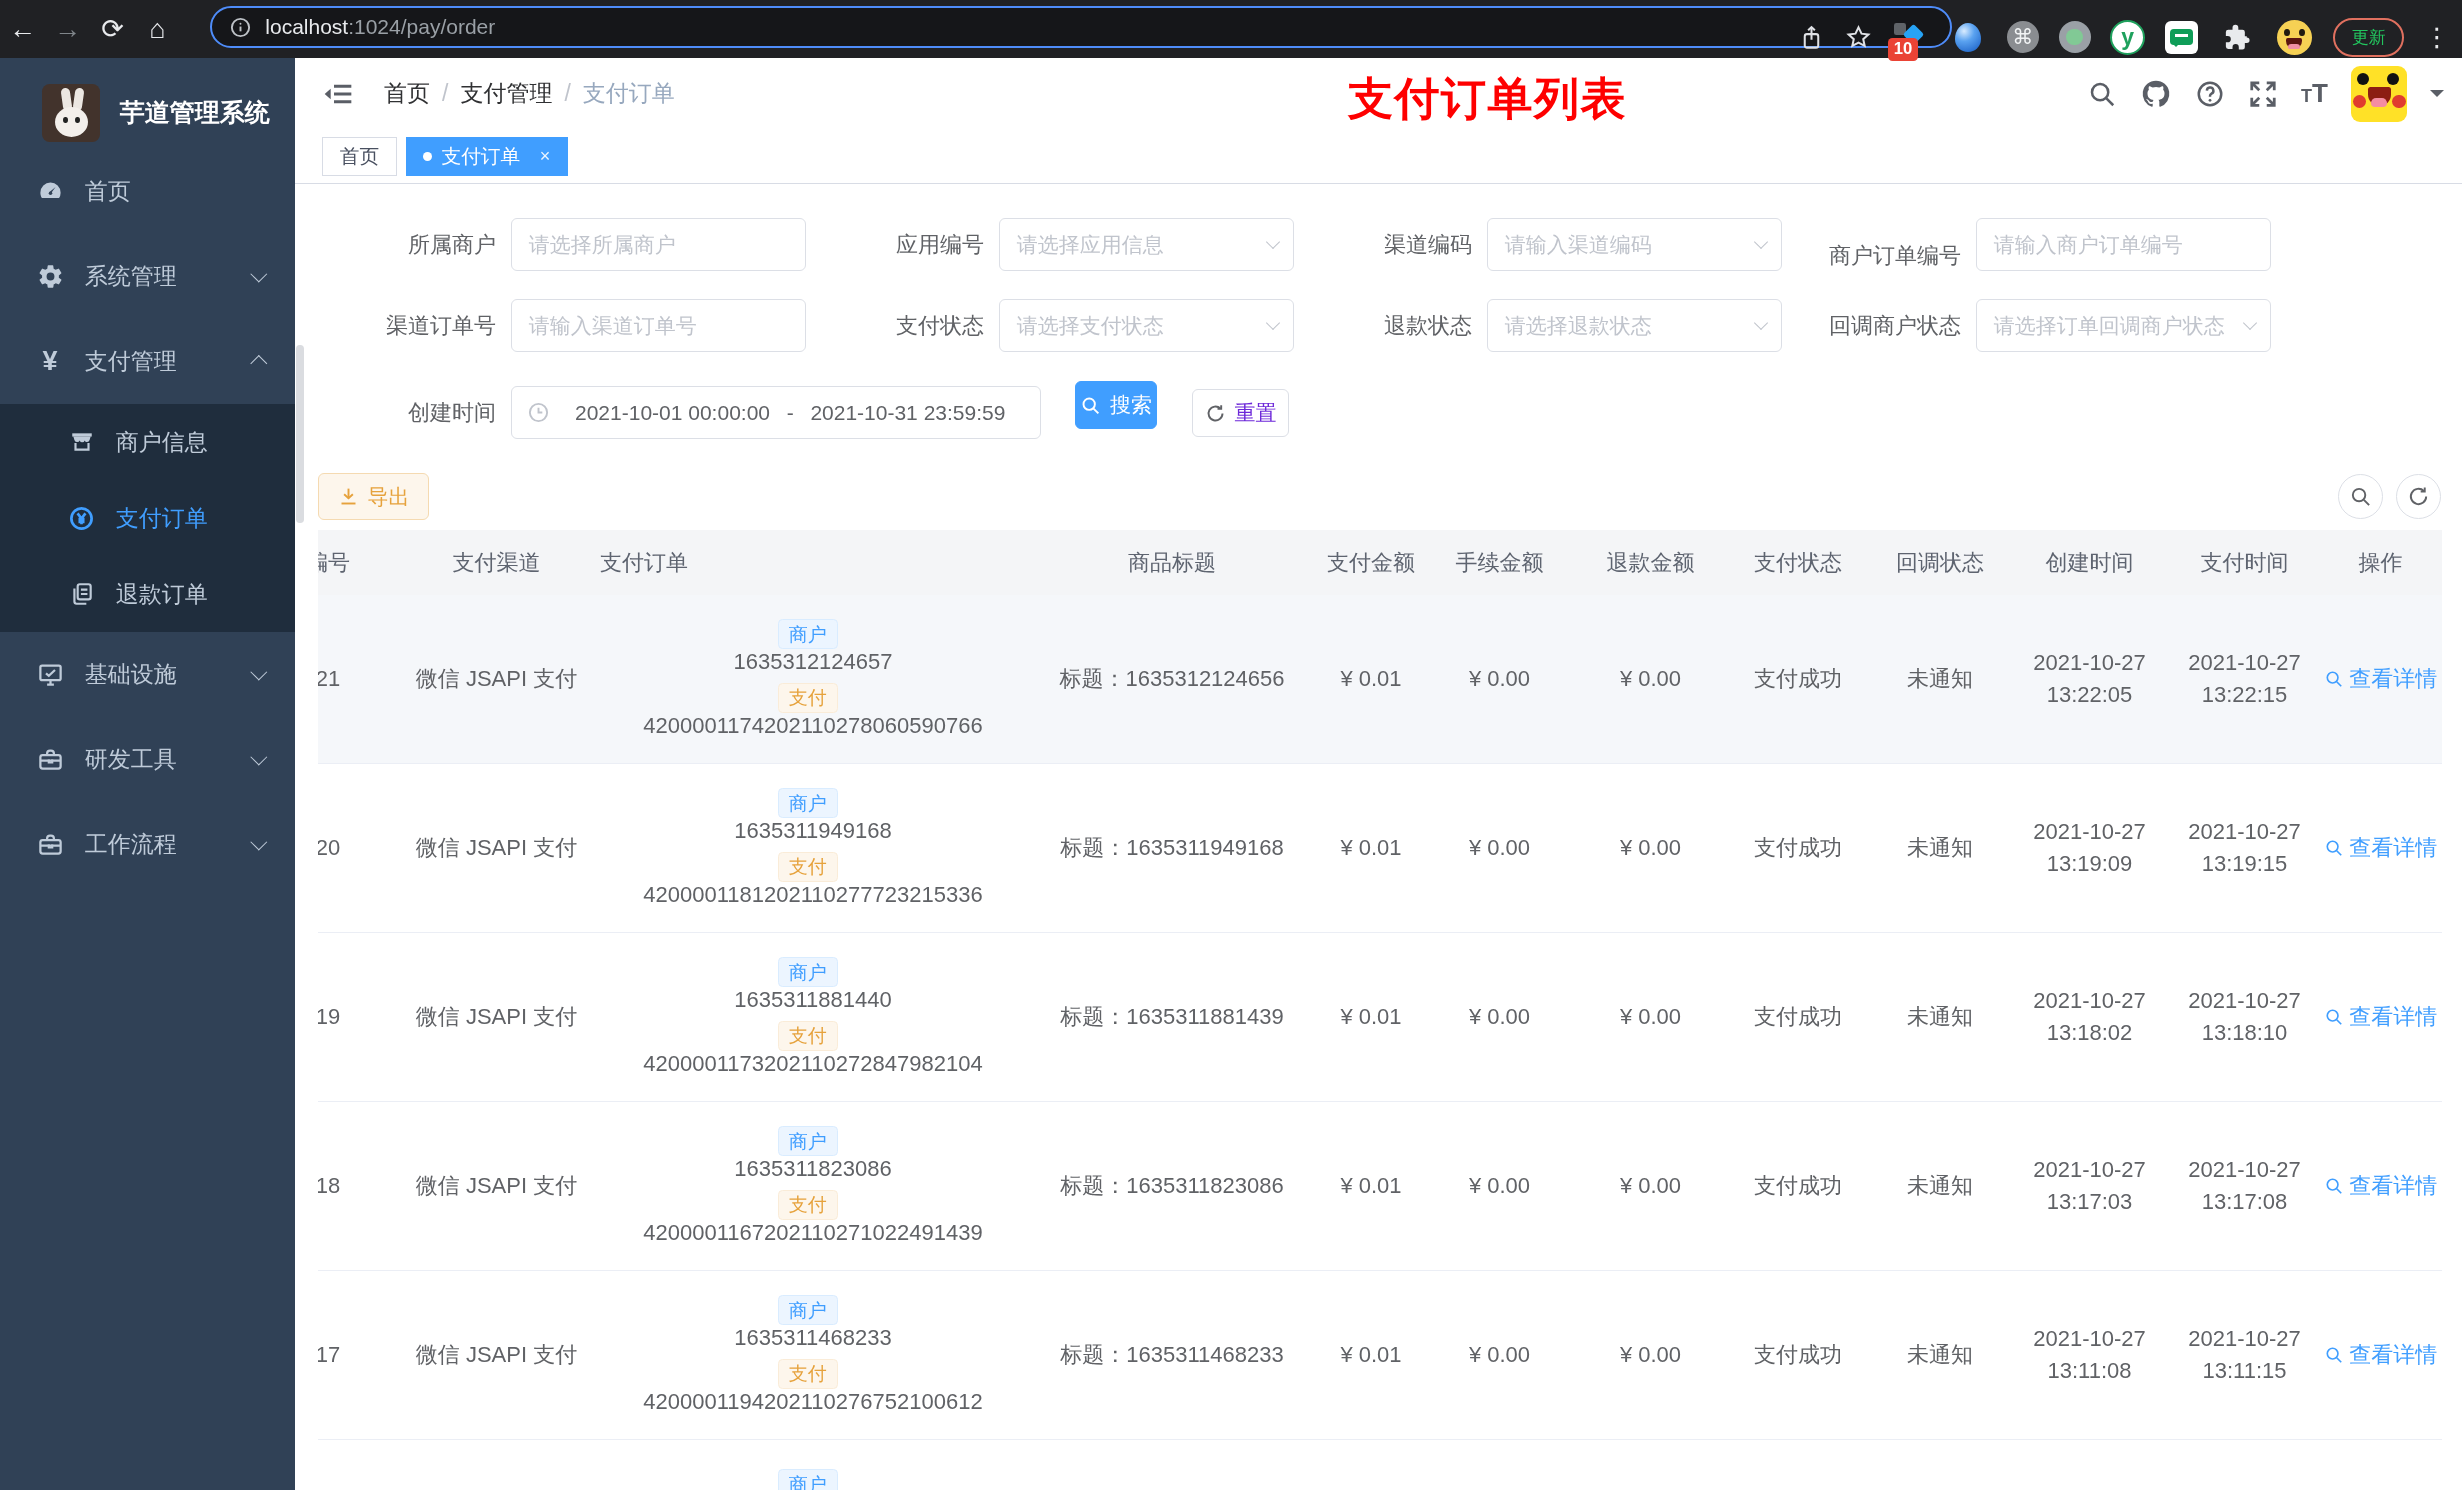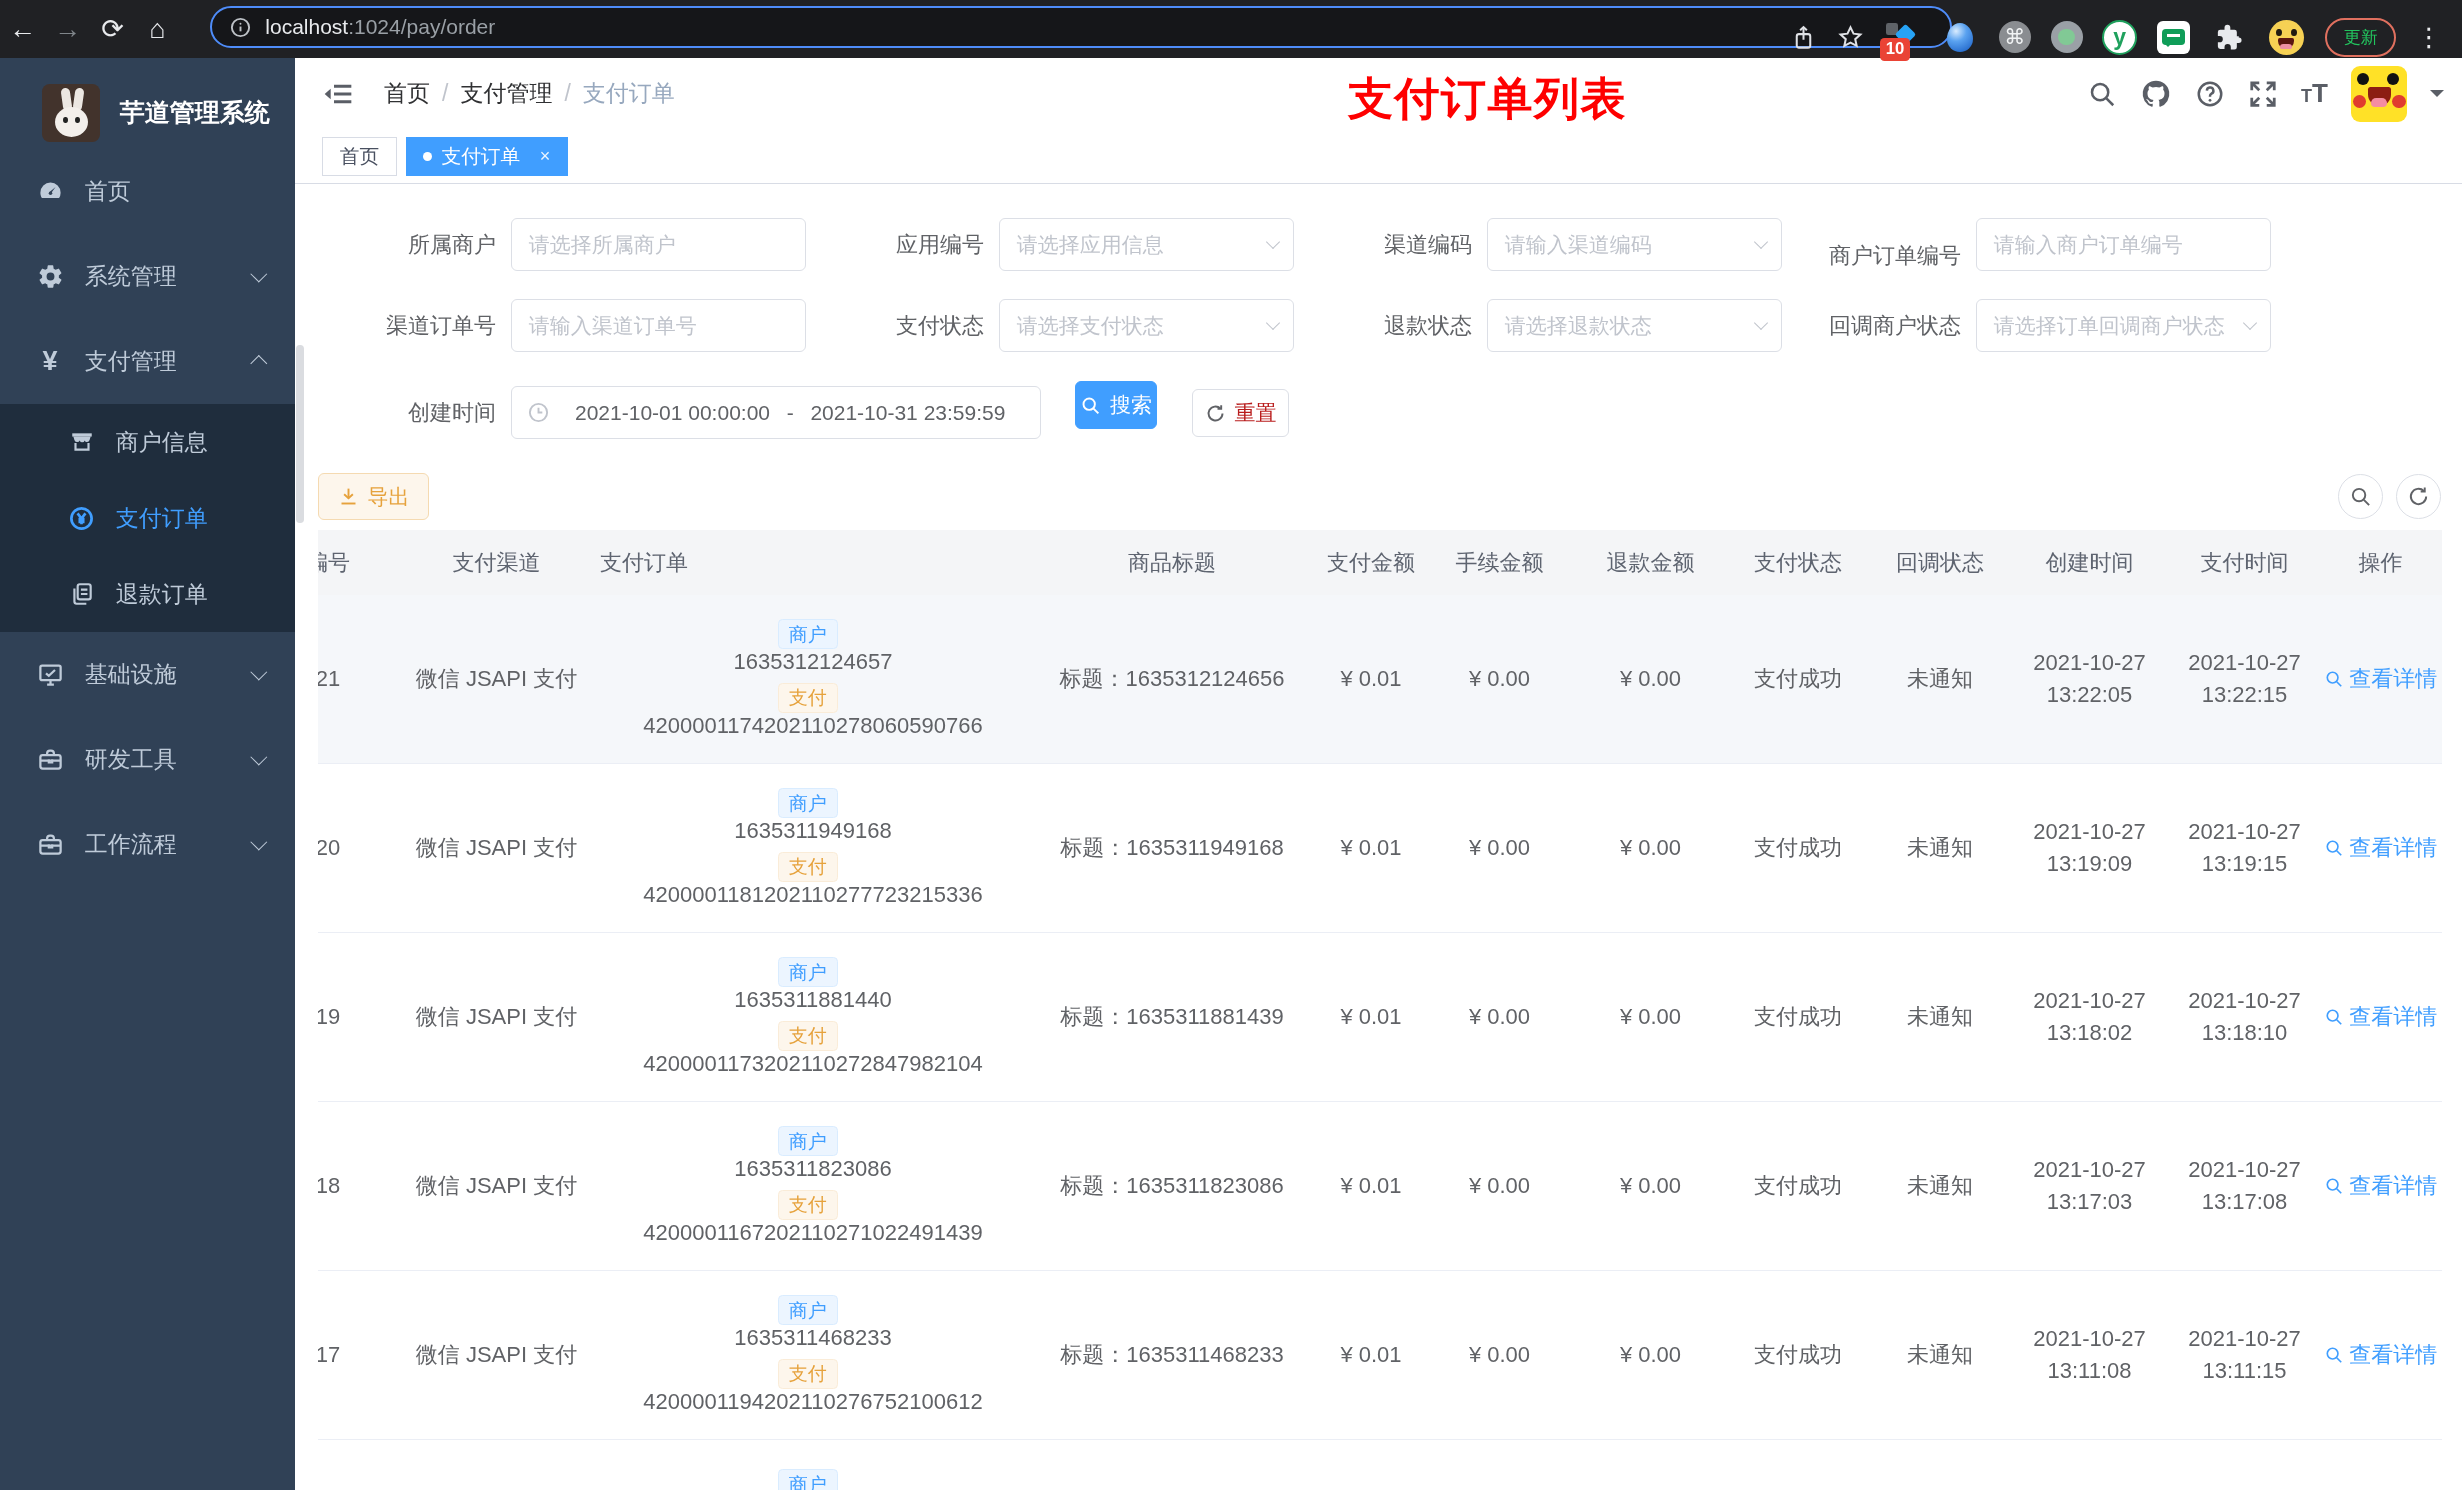--- a/index.html
+++ b/index.html
@@ -7,21 +7,21 @@
     font-family:"Liberation Sans","DejaVu Sans",sans-serif;-webkit-font-smoothing:antialiased;}
   
   .chrome{position:absolute;left:0;top:0;width:100%;height:58px;background:#202124;display:flex;align-items:center;z-index:50;}
   .nav-ico{width:45px;text-align:center;font-size:27px;color:#e8eaed;flex:0 0 auto;cursor:pointer;}
   .nav-ico.dim{color:#80868b;}
   .addr{position:absolute;left:210px;top:6px;width:1742px;height:42px;background:#151619;border:2.3px solid #4e8cf9;
     border-radius:23px;display:flex;align-items:center;color:#e8eaed;font-size:21px;box-sizing:border-box;}
   .addr .info{margin:0 13.6px 0 16.7px;color:#bdc1c6;}
   .addr .host{color:#e8eaed;}
   .addr .rest{color:#9aa0a6;}
-  .chrome-right{position:absolute;right:20px;top:0;height:74px;display:flex;align-items:center;gap:19.7px;justify-content:flex-end;}
+  .chrome-right{position:absolute;right:12px;top:0;height:74px;display:flex;align-items:center;gap:19.7px;justify-content:flex-end;}
   .cico{color:#dfe1e5;}
   .ext{position:relative;width:38px;height:38px;display:flex;align-items:center;justify-content:center;flex:0 0 auto;}
   .badge{position:absolute;left:-3px;bottom:-4.5px;background:#ea4335;color:#fff;font-size:16.7px;line-height:16.7px;
     padding:3px 5.3px;border-radius:4.5px;font-weight:bold;}
   .sq1,.sq2{position:absolute;width:12px;height:12px;background:#5f6368;border-radius:2.3px;}
   .sq1{left:3px;top:4.5px}.sq2{left:3px;top:19.7px}
   .diam{position:absolute;left:15px;top:9px;width:15px;height:15px;background:#27a3f5;transform:rotate(45deg);border-radius:2.3px;}
   .balloon{width:26px;height:29px;background:radial-gradient(circle at 35% 28%,#d9ecff 0%,#5aa2f0 38%,#1358c0 100%);
     border-radius:50% 50% 50% 50%/55% 55% 45% 45%;}
   .cmdc{width:32px;height:32px;border-radius:50%;background:#8a8d91;color:#f1f3f4;font-size:21px;display:flex;align-items:center;justify-content:center;}
@@ -89,21 +89,21 @@
   .fctrl{margin-left:15px;width:295px;height:53px;border:0.8px solid #dcdfe6;border-radius:6px;display:flex;
     align-items:center;box-sizing:border-box;position:relative;background:#fff;cursor:text;}
   .fctrl .ph{margin-left:16.7px;color:#c0c4cc;font-size:21px;}
   .fctrl .sel-arrow{position:absolute;right:15px;width:9px;height:9px;border-right:1.5px solid #c0c4cc;
     border-bottom:1.5px solid #c0c4cc;transform:rotate(45deg);margin-top:-4.5px;}
   .fctrl.date{width:530px;}
   .fctrl .val{color:#606266;font-size:21px;}
   .btn{position:absolute;height:48px;border-radius:6px;display:flex;align-items:center;justify-content:center;
     gap:9px;font-size:21px;box-sizing:border-box;cursor:pointer;}
   .btn-primary{background:#409eff;color:#fff;border:0.8px solid #409eff;}
-  .btn-plain{background:#fff;color:#b91c1c;border:0.8px solid #dcdfe6;}
+  .btn-plain{background:#fff;color:#6d28d9;border:0.8px solid #dcdfe6;}
   .btn-warn{background:#fdf6ec;color:#e6a23c;border:0.8px solid #f5dab1;}
   .circ{position:absolute;width:45px;height:45px;border-radius:50%;border:0.8px solid #dcdfe6;background:#fff;
     display:flex;align-items:center;justify-content:center;color:#606266;cursor:pointer;box-sizing:border-box;}
   
   .twrap{position:absolute;left:23px;top:345px;width:2124px;bottom:0;overflow:hidden;}
   .ttable{width:2188px;margin-left:-64px;}
   .trow{display:grid;grid-template-columns:148px 189px 435px 292px 106px 151px 151px 144px 140px 159px 151px 121px;
     align-items:center;height:168px;border-bottom:0.8px solid #ebeef5;font-size:22px;color:#606266;}
   .thead{height:65px;background:#f4f5f7;border-bottom:none;color:#5e6470;font-weight:500;}
   .td{text-align:center;}

